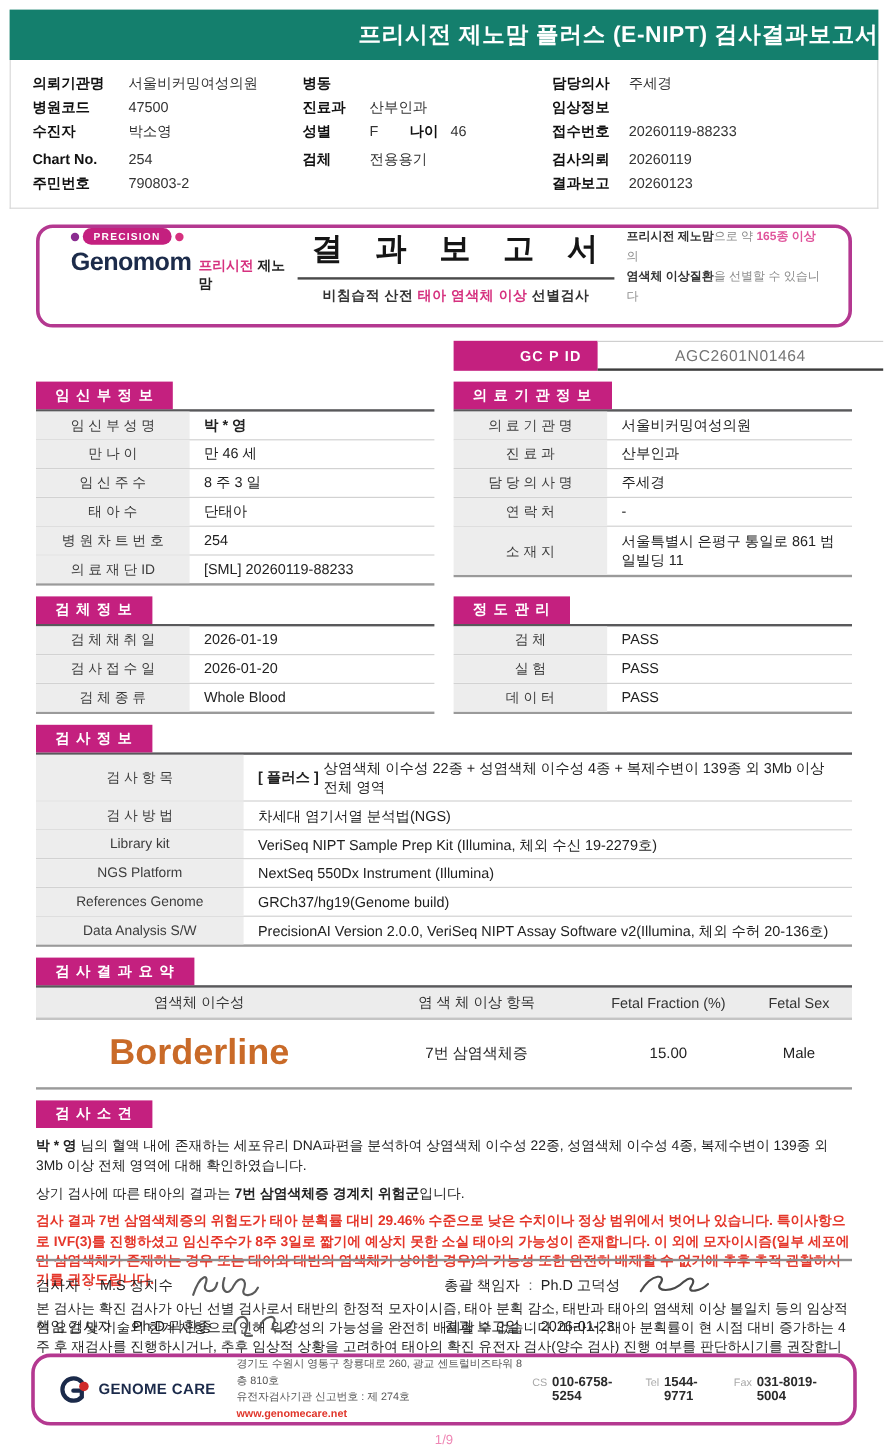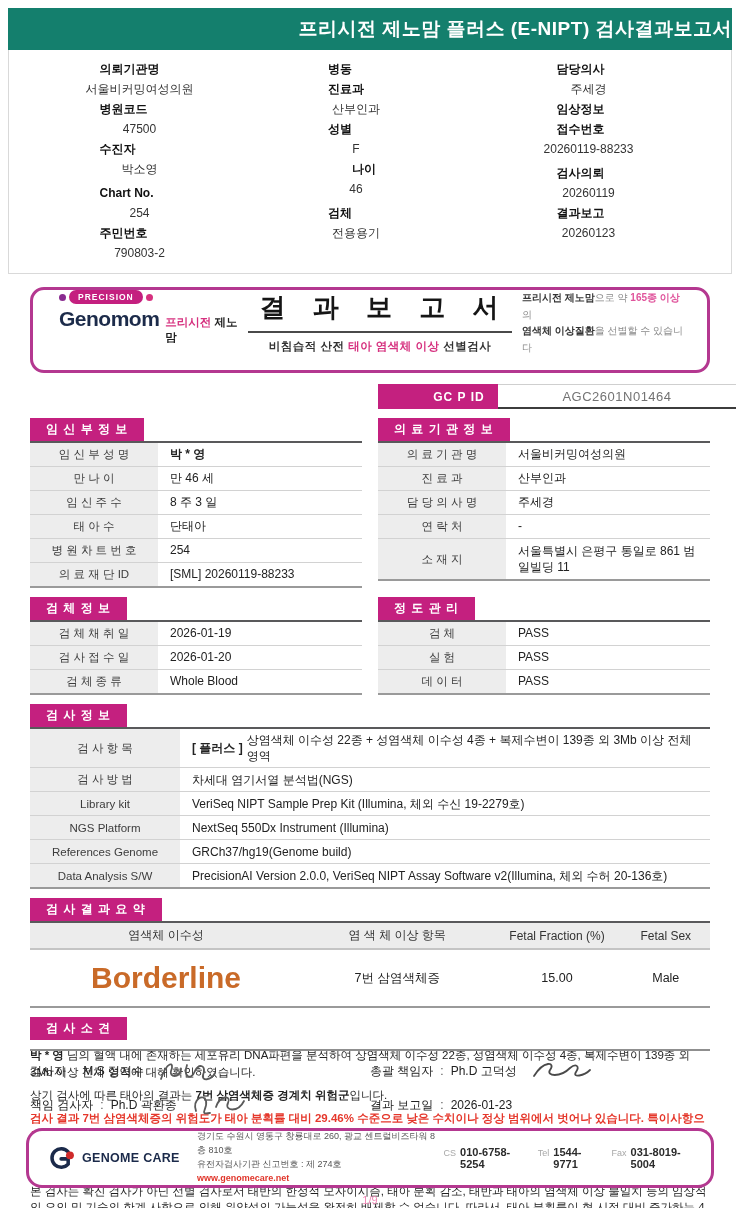--- a/index.html
+++ b/index.html
@@ -35,21 +35,21 @@
     border: 1px solid #d9d9d9;
     border-top: none;
     padding: 9px 14px 10px 18px;
     display: flex;
     font-size: 12px;
   }
   .info-col { display: flex; flex-direction: column; }
   .info-col1 { width: 225px; }
   .info-col2 { width: 208px; }
   .info-col3 { flex: 1; }
-  .info-row { display: flex; align-items: center; min-height: 20px; line-height: 20px; flex-direction: column; }
+  .info-row { display: flex; align-items: flex-end; min-height: 20px; line-height: 20px; }
   .info-row.gap { margin-top: 4px; }
   .info-label { font-weight: bold; color: #111; width: 80px; flex: none; }
   .info-col2 .info-label { width: 56px; }
   .info-col3 .info-label { width: 64px; }
   .info-value { color: #333; }
   .info-label2 { font-weight: bold; color: #111; margin-left: 26px; margin-right: 10px; }
 
   
   .result-box {
     margin: 13px 30px 0 30px;
@@ -131,21 +131,21 @@
     text-align: center;
     min-height: 23px; padding: 3px 4px;
   }
   .tvalue {
     flex: 1; font-size: 12px; color: #222;
     display: flex; align-items: center;
     padding: 3px 12px; min-height: 23px;
     line-height: 1.35;
   }
   .tvalue.bold { font-weight: bold; }
-  .test-sec .tlabel { width: 150px; }
+  .test-sec .tlabel { width: 173px; }
   .item-bold { font-weight: bold; margin-right: 4px; white-space: nowrap; }
 
   
   .sum-head {
     display: flex; border-top: 2px solid #59595b; border-bottom: 2px solid #c4c4c4;
     background: #ececec;
   }
   .sum-head > div {
     font-size: 12px; color: #333; min-height: 25px;
     display: flex; align-items: center; justify-content: center;

